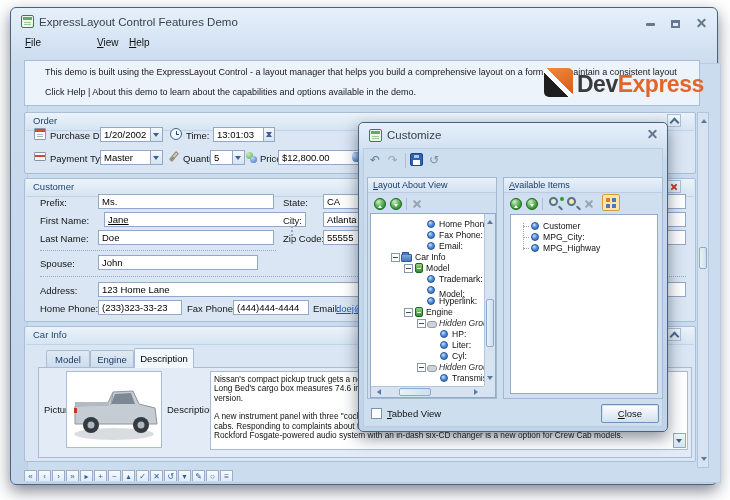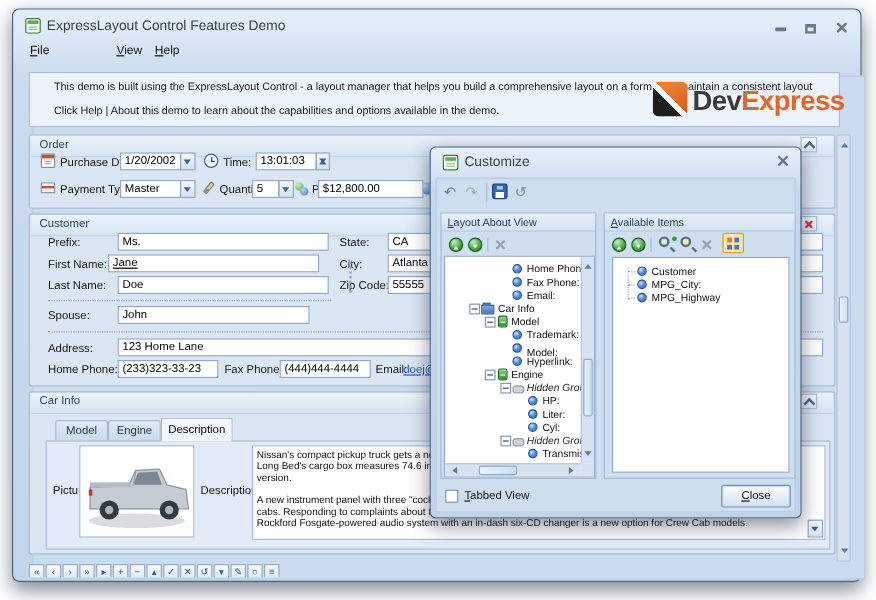--- a/index.html
+++ b/index.html
@@ -166,38 +166,38 @@
     <span class="ico i-card" style="left:34px;top:152px;"></span>
     <span class="lbl" style="left:50px;top:153px;">Payment Type:</span>
     <span class="fld" style="left:100px;top:150px;width:51px;">Master</span>
     <span class="cbtn" style="left:150px;top:150px;"></span>
     <span class="ico i-pen" style="left:172px;top:151px;"></span>
     <span class="lbl" style="left:183px;top:153px;">Quantity:</span>
     <span class="fld" style="left:210px;top:150px;width:23px;">5</span>
     <span class="cbtn" style="left:232px;top:150px;"></span>
     <span class="ico i-ppl" style="left:246px;top:151px;"></span>
     <span class="lbl" style="left:260px;top:153px;">Price:</span>
-    <span class="fld" style="left:265px;top:150px;width:88px;">$12,800.00</span>
+    <span class="fld" style="left:278px;top:150px;width:88px;">$12,800.00</span>
     <span class="ico i-sliver" style="left:352px;top:152px;width:6px;height:10px;"></span>
   </div>
 
   <div class="grp" style="left:24px;top:178px;width:672px;height:144px;z-index:2;">
     <div class="ghbar" style="left:1px;right:1px;top:1px;"></div>
   </div>
   <div class="a" style="z-index:3;">
     <span class="ghd" style="left:33px;top:181px;">Customer</span>
     <span class="sqbtn redx" style="left:667px;top:180px;"></span>
 
     <span class="lbl" style="left:40px;top:197px;">Prefix:</span>
     <span class="fld" style="left:98px;top:194px;width:176px;">Ms.</span>
     <span class="lbl" style="left:283px;top:197px;">State:</span>
     <span class="fld" style="left:323px;top:194px;width:363px;">CA</span>
 
     <span class="lbl" style="left:40px;top:215px;">First Name:</span>
-    <span class="fld" style="left:90px;top:212px;width:176px;text-decoration:underline;">Jane</span>
+    <span class="fld" style="left:104px;top:212px;width:202px;text-decoration:underline;">Jane</span>
     <span class="lbl" style="left:283px;top:215px;">City:</span>
     <span class="fld" style="left:323px;top:212px;width:363px;">Atlanta</span>
 
     <span class="lbl" style="left:40px;top:233px;">Last Name:</span>
     <span class="fld" style="left:98px;top:230px;width:176px;">Doe</span>
     <span class="lbl" style="left:283px;top:233px;">Zip Code:</span>
     <span class="fld" style="left:323px;top:230px;width:363px;">55555</span>
 
     <span class="vsplit" style="left:291px;top:218px;height:26px;"></span>
     <span class="sep" style="left:40px;top:250px;width:236px;"></span>

